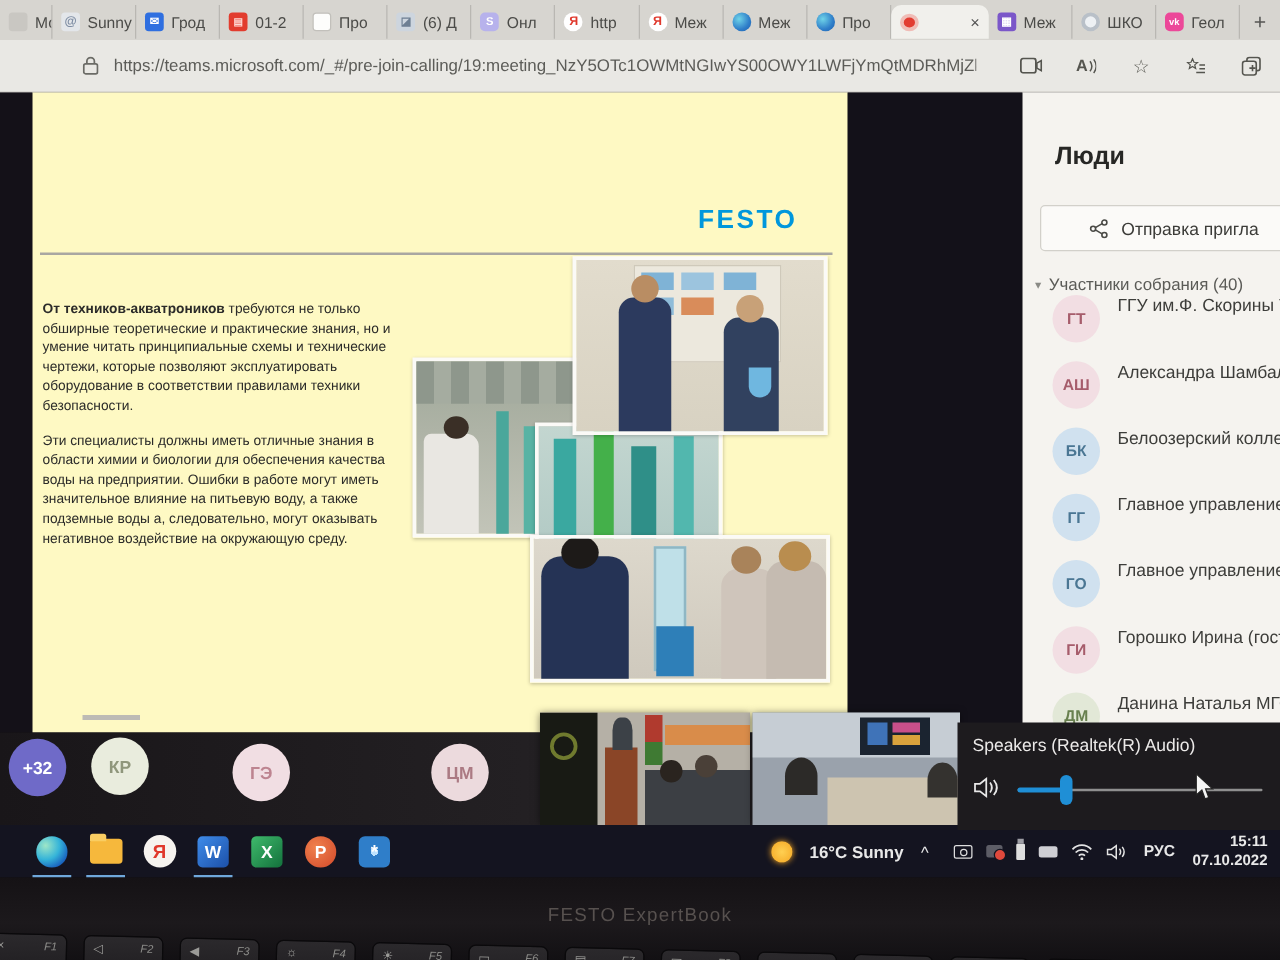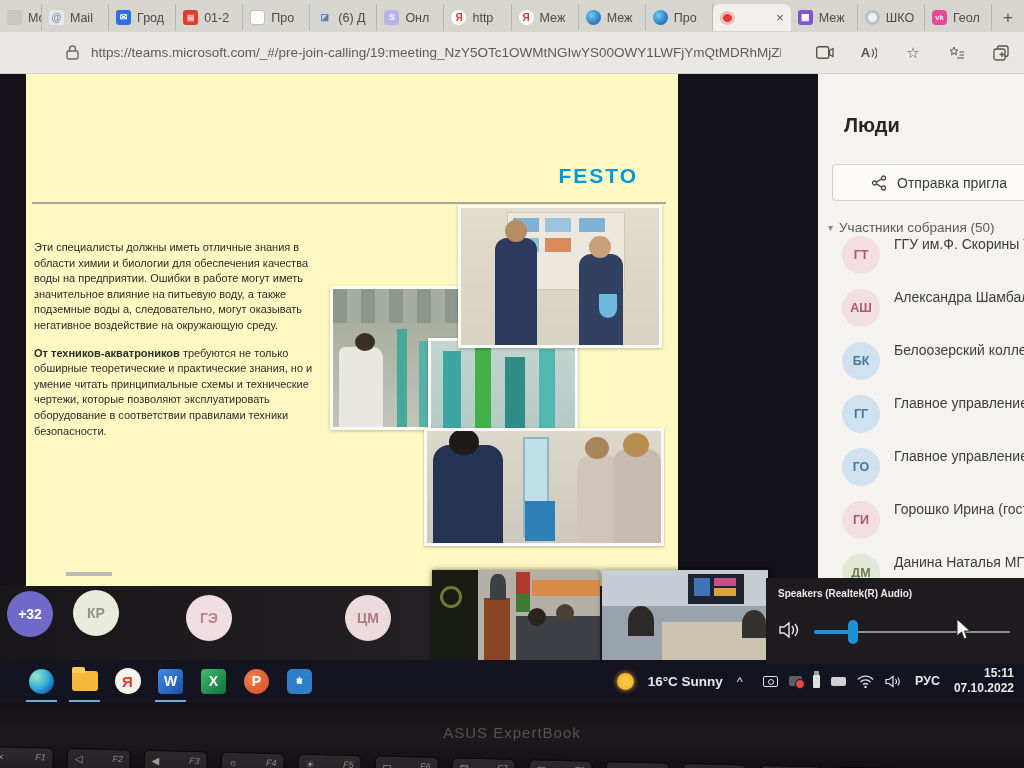--- a/index.html
+++ b/index.html
@@ -74,21 +74,21 @@
   .av-blue{background:#d0e1ef;color:#4a7693}
   .av-green{background:#e2e8d7;color:#68804f}
   .pname{font-size:14px;color:#3d3d3a;white-space:nowrap;overflow:hidden}
   
   .meetbar{position:absolute;left:0;top:586px;width:1024px;height:74px;
     background:linear-gradient(90deg,#191619 0%,#242124 45%,#272428 100%)}
   .mav{position:absolute;width:46px;height:46px;border-radius:50%;display:flex;align-items:center;
     justify-content:center;font-size:14px;font-weight:bold}
   .video{position:absolute;top:-16px;height:90px;box-shadow:0 0 6px rgba(0,0,0,.5);overflow:hidden}
   .speakers{position:absolute;left:766px;top:-8px;width:258px;height:86px;background:#1d1b1e;z-index:5}
-  .spk-label{position:absolute;left:12px;top:10px;color:#eceae9;font-size:10px;font-weight:700}
+  .spk-label{position:absolute;left:12px;top:10px;color:#eceae9;font-size:14px;font-weight:400}
   .spk-icon{position:absolute;left:12px;top:42px}
   .vol{position:absolute;left:48px;right:14px;top:52px;height:4px;--vol:20%}
   .vol-track{position:absolute;left:0;right:0;top:1px;height:2px;background:#8f8f8f;border-radius:2px}
   .vol-fill{position:absolute;left:0;top:0;height:4px;width:var(--vol);background:#1f8fd6;border-radius:2px}
   .vol-thumb{position:absolute;left:calc(var(--vol) - 5px);top:-10px;width:10px;height:24px;
     border-radius:5px;background:#1f8fd6}
   .cursor{position:absolute;left:188px;top:40px;z-index:6}
   
   .taskbar{position:absolute;left:0;top:660px;width:1024px;height:42px;background:#141420;
     display:flex;align-items:center;color:#e8e8e8}
@@ -142,21 +142,21 @@
 </head>
 <body>
 
 <div class="tabbar">
   <div class="tab tab-cut">
       <span class="tic tic-site"></span>
       <span>Мой</span>
     </div>
   <div class="tab">
       <span class="tic tic-mail">@</span>
-      <span>Mail</span>
+      <span>Sunny</span>
     </div>
   <div class="tab">
       <span class="tic tic-env">✉</span>
       <span>Грод</span>
     </div>
   <div class="tab">
       <span class="tic tic-pdf">▤</span>
       <span>01-2</span>
     </div>
   <div class="tab">
@@ -245,22 +245,22 @@
 </div>
 
 <div class="content">
   <div class="bezel-left"></div>
 
   <div class="stage">
     <div class="festo">FESTO</div>
     <div class="slide-rule"></div>
 
     <div class="slide-text">
+      <p><b>От техников-акватроников</b><span> требуются не только обширные теоретические и практические знания, но и умение читать принципиальные схемы и технические чертежи, которые позволяют эксплуатировать оборудование в соответствии правилами техники безопасности.</span></p>
       <p><span>Эти специалисты должны иметь отличные знания в области химии и биологии для обеспечения качества воды на предприятии. Ошибки в работе могут иметь значительное влияние на питьевую воду, а также подземные воды а, следовательно, могут оказывать негативное воздействие на окружающую среду.</span></p>
-      <p><b>От техников-акватроников</b><span> требуются не только обширные теоретические и практические знания, но и умение читать принципиальные схемы и технические чертежи, которые позволяют эксплуатировать оборудование в соответствии правилами техники безопасности.</span></p>
     </div>
 
     <div class="photo" style="left:304px;top:212px;width:132px;height:144px;background:linear-gradient(180deg,#9fa899 0%,#aeb3a6 40%,#c2c4b8 100%);z-index:1">
       <div class="ph" style="left:6px;top:58px;width:44px;height:86px;background:#e9e7e2;border-radius:6px 10px 0 0"></div>
       <div class="ph" style="left:22px;top:44px;width:20px;height:18px;background:#3a2f26;border-radius:50%"></div>
       <div class="ph" style="left:64px;top:40px;width:10px;height:104px;background:#4aa79b"></div>
       <div class="ph" style="left:86px;top:52px;width:9px;height:92px;background:#58b3a4"></div>
       <div class="ph" style="left:0;top:0;width:132px;height:34px;background:repeating-linear-gradient(90deg,#8e978c 0 14px,#a5aca0 14px 28px)"></div>
     </div>
     <div class="photo" style="left:432px;top:131px;width:204px;height:143px;background:linear-gradient(180deg,#e2dccd,#d8d2c2);z-index:3">
@@ -303,21 +303,21 @@
       <svg width="16" height="16" viewBox="0 0 16 16">
           <circle cx="12.5" cy="3" r="2" fill="none" stroke="#4a4a46" stroke-width="1.3"></circle>
           <circle cx="3.5" cy="8" r="2" fill="none" stroke="#4a4a46" stroke-width="1.3"></circle>
           <circle cx="12.5" cy="13" r="2" fill="none" stroke="#4a4a46" stroke-width="1.3"></circle>
           <path d="M5.3 7.1 L10.7 3.9 M5.3 8.9 L10.7 12.1" stroke="#4a4a46" stroke-width="1.3"></path>
         </svg>
       <span>Отправка пригла</span>
     </div>
     <div class="sectrow">
       <span class="chev">▾</span>
-      <span>Участники собрания (50)</span>
+      <span>Участники собрания (40)</span>
     </div>
     <div class="plist">
       <div class="prow">
           <span class="pav av-pink">ГТ</span>
           <span class="pname">ГГУ им.Ф. Скорины Тим</span>
         </div>
       <div class="prow">
           <span class="pav av-pink">АШ</span>
           <span class="pname">Александра Шамбалова</span>
         </div>
@@ -445,21 +445,21 @@
     </span>
     <span class="lang">РУС</span>
     <span class="clock">
       <div>15:11</div>
       <div>07.10.2022</div>
     </span>
   </div>
 </div>
 
 <div class="deck">
-  <div class="deck-brand">ASUS ExpertBook</div>
+  <div class="deck-brand">FESTO ExpertBook</div>
   <div class="fkeys">
     <div class="fkey">
         <span class="fk-ic">×</span>
         <span class="fk-lbl">F1</span>
       </div>
     <div class="fkey">
         <span class="fk-ic">◁</span>
         <span class="fk-lbl">F2</span>
       </div>
     <div class="fkey">

